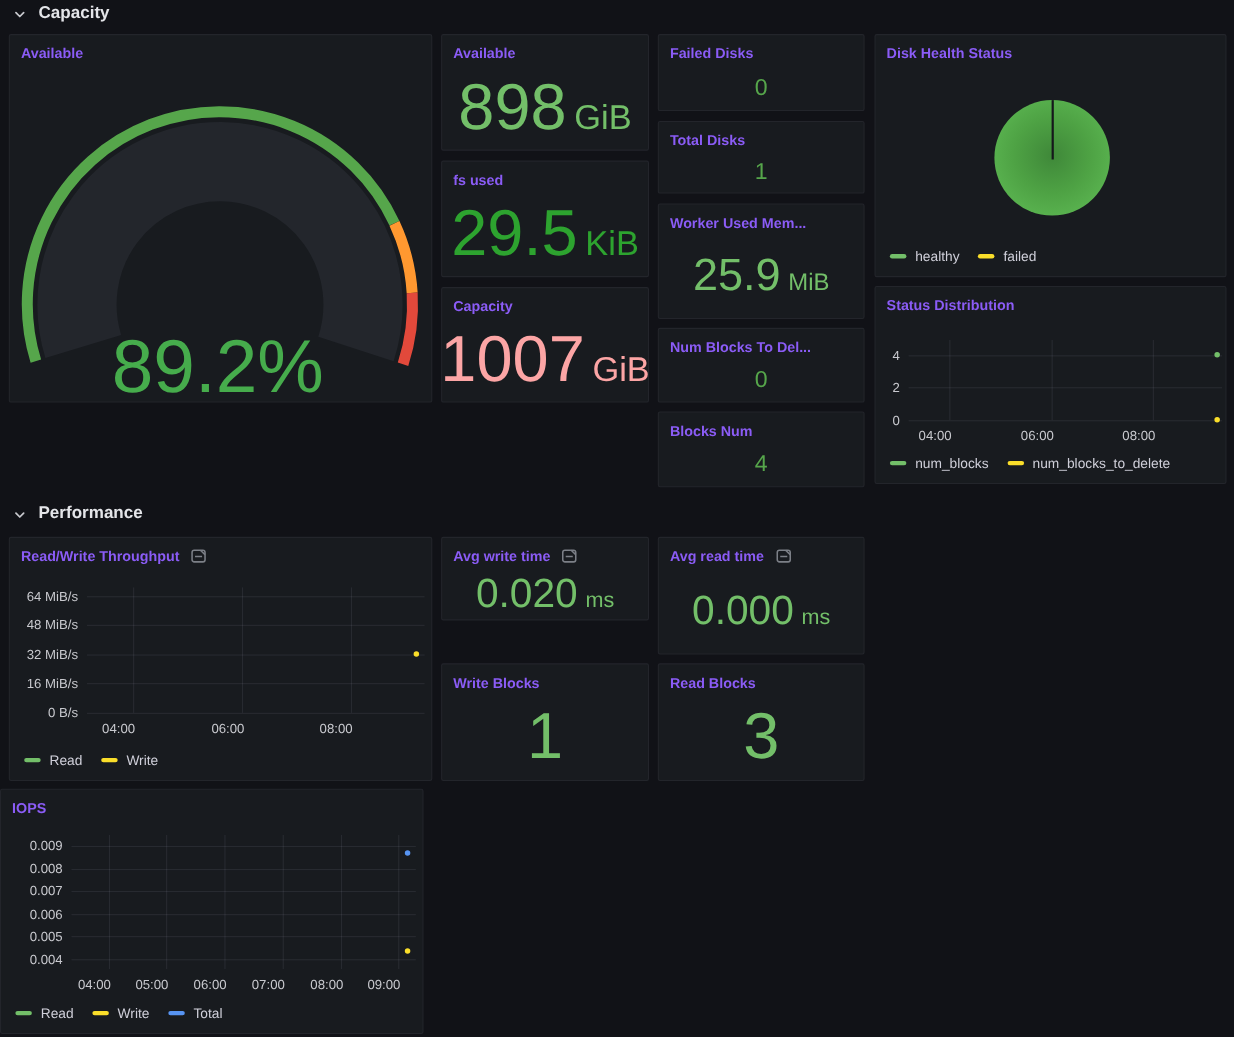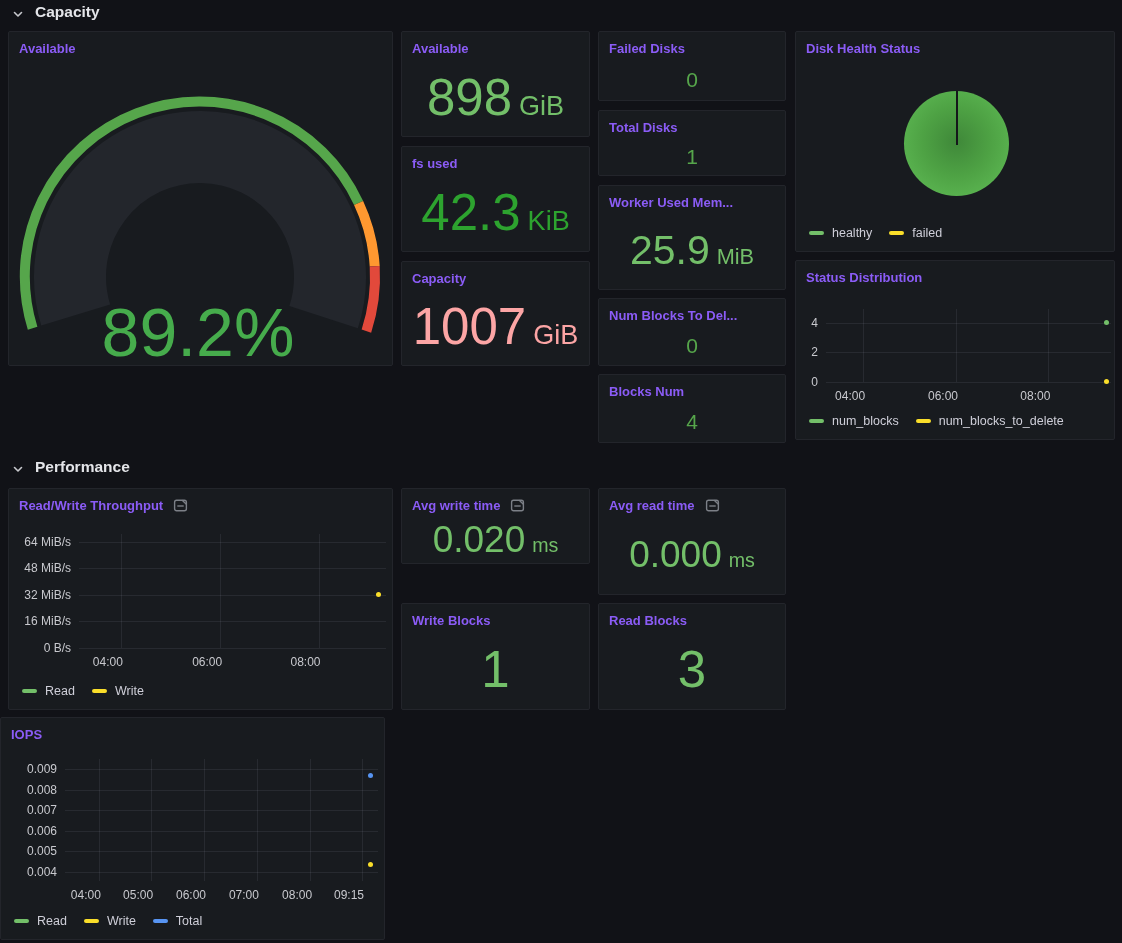--- a/index.html
+++ b/index.html
@@ -20,21 +20,21 @@
     display:flex;align-items:center;gap:10px;padding:4px 10px 0 10px;
     font-size:13px;font-weight:700;color:#8b5cf6;box-sizing:border-box;
     white-space:nowrap;overflow:hidden;}
   .desc-icon{flex:0 0 auto;display:inline-flex;opacity:.85;}
 
   
   .stat-body{position:absolute;left:0;right:0;top:26px;bottom:0;
     display:flex;align-items:center;justify-content:center;}
   .stat-value{display:flex;align-items:baseline;line-height:1;font-weight:500;}
   .stat-value .unit{font-size:.53em;margin-left:7px;}
-  .v-xl{font-size:51px;}
+  .v-xl{font-size:59px;}
   .v-lg{font-size:41px;}
   .v-md{font-size:37px;}
   .v-sm{font-size:21px;}
   .c-pale{color:#73BF69;}
   .c-mid{color:#56A64B;}
   .c-vivid{color:#2DA32F;}
   .c-white{color:#fca5a5;}
 
   
   .plot{position:absolute;inset:0;}
@@ -100,21 +100,21 @@
       </div>
     </div>
   </div>
 
   <div class="panel" style="left:401px;top:146px;width:189px;height:106px;">
     <div class="panel-title">
       <span>fs used</span>
     </div>
     <div class="stat-body">
       <div class="stat-value v-xl c-vivid">
-        <span class="num">42.3</span>
+        <span class="num">29.5</span>
         <span class="unit">KiB</span>
       </div>
     </div>
   </div>
 
   <div class="panel" style="left:401px;top:261px;width:189px;height:105px;">
     <div class="panel-title">
       <span>Capacity</span>
     </div>
     <div class="stat-body">
@@ -363,21 +363,21 @@
         <div class="tick-x" style="left:69.8px;top:170px">04:00</div>
         <div class="grid-v" style="left:150.1px;top:41px;height:122px"></div>
         <div class="tick-x" style="left:122.1px;top:170px">05:00</div>
         <div class="grid-v" style="left:203.0px;top:41px;height:122px"></div>
         <div class="tick-x" style="left:175.0px;top:170px">06:00</div>
         <div class="grid-v" style="left:255.9px;top:41px;height:122px"></div>
         <div class="tick-x" style="left:227.9px;top:170px">07:00</div>
         <div class="grid-v" style="left:309.1px;top:41px;height:122px"></div>
         <div class="tick-x" style="left:281.1px;top:170px">08:00</div>
         <div class="grid-v" style="left:361.0px;top:41px;height:122px"></div>
-        <div class="tick-x" style="left:333.0px;top:170px">09:15</div>
+        <div class="tick-x" style="left:333.0px;top:170px">09:00</div>
         <div class="dot" style="left:366.7px;top:54.9px;background:#5794F2"></div>
         <div class="dot" style="left:366.7px;top:144.1px;background:#FADE2A"></div>
       </div>
     <div class="legend">
         <span class="legend-item">
           <span class="legend-dash" style="background:#73BF69"></span>
           <span class="legend-label">Read</span>
         </span>
         <span class="legend-item">
           <span class="legend-dash" style="background:#FADE2A"></span>

